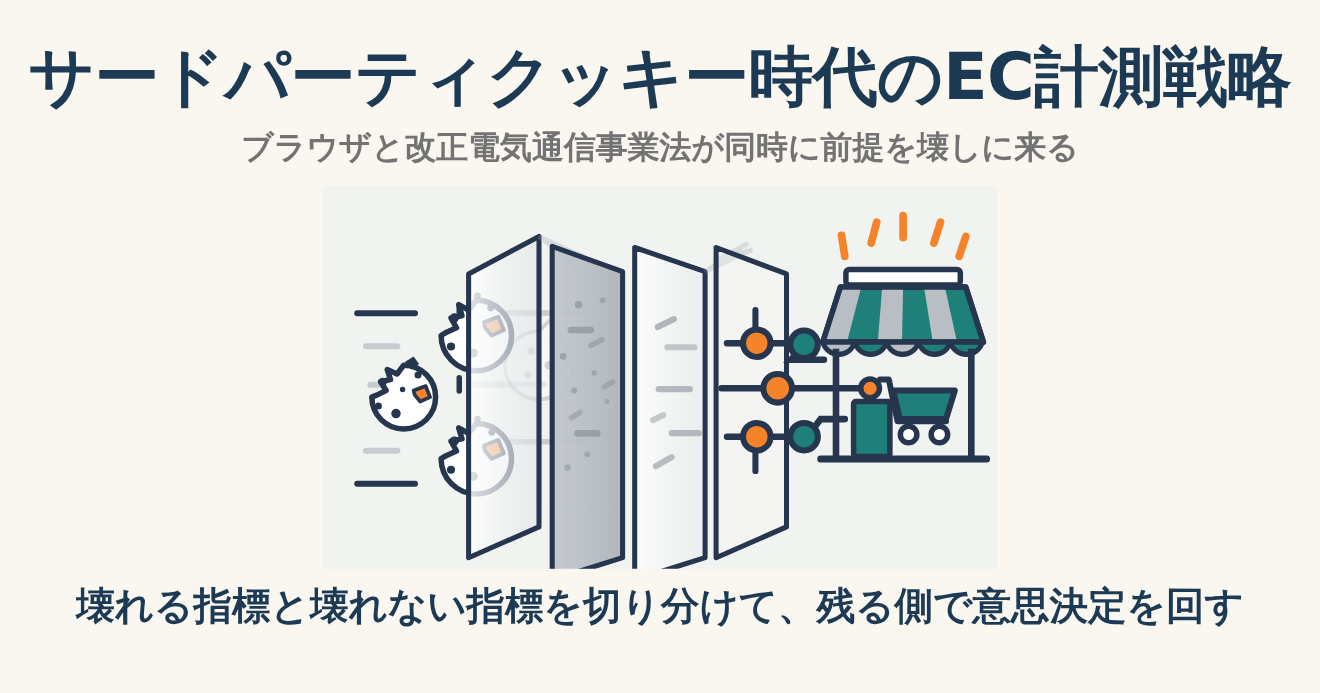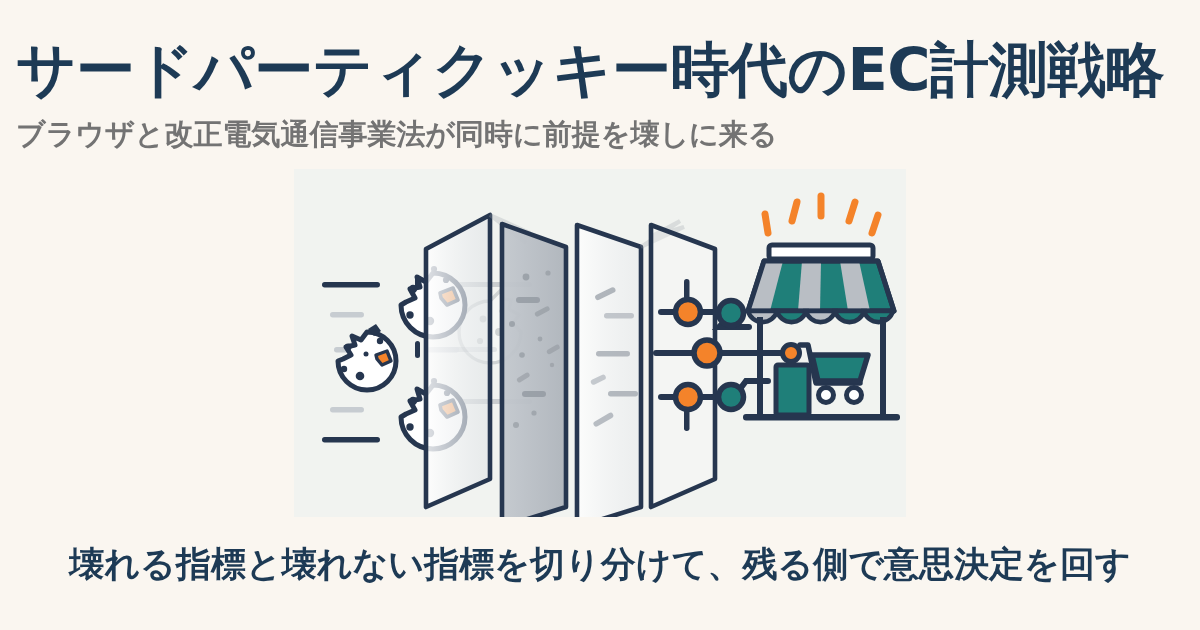--- a/index.html
+++ b/index.html
@@ -21,21 +21,21 @@
     background: #faf6f0;
     box-sizing: border-box;
     display: flex;
     flex-direction: column;
     align-items: center;
   }
 
   
   .title-block {
     width: 100%;
-    text-align: left;
+    text-align: center;
     margin-top: 38px;
     padding: 0 16px;
     box-sizing: border-box;
   }
   .main-title {
     font-size: 59px;
     line-height: 1.08;
     font-weight: 700;
     color: #1d3a55;
     letter-spacing: -0.5px;
@@ -64,21 +64,21 @@
   .illustration-wrap svg {
     display: block;
     width: 612px;
     height: 348px;
   }
 
   
   .caption-block {
     width: 100%;
     text-align: center;
-    margin-top: 28px;
+    margin-top: 16px;
     padding: 0 20px;
     box-sizing: border-box;
   }
   .caption {
     margin: 0;
     font-size: 35px;
     line-height: 1.12;
     font-weight: 700;
     color: #1d3a55;
     white-space: nowrap;

